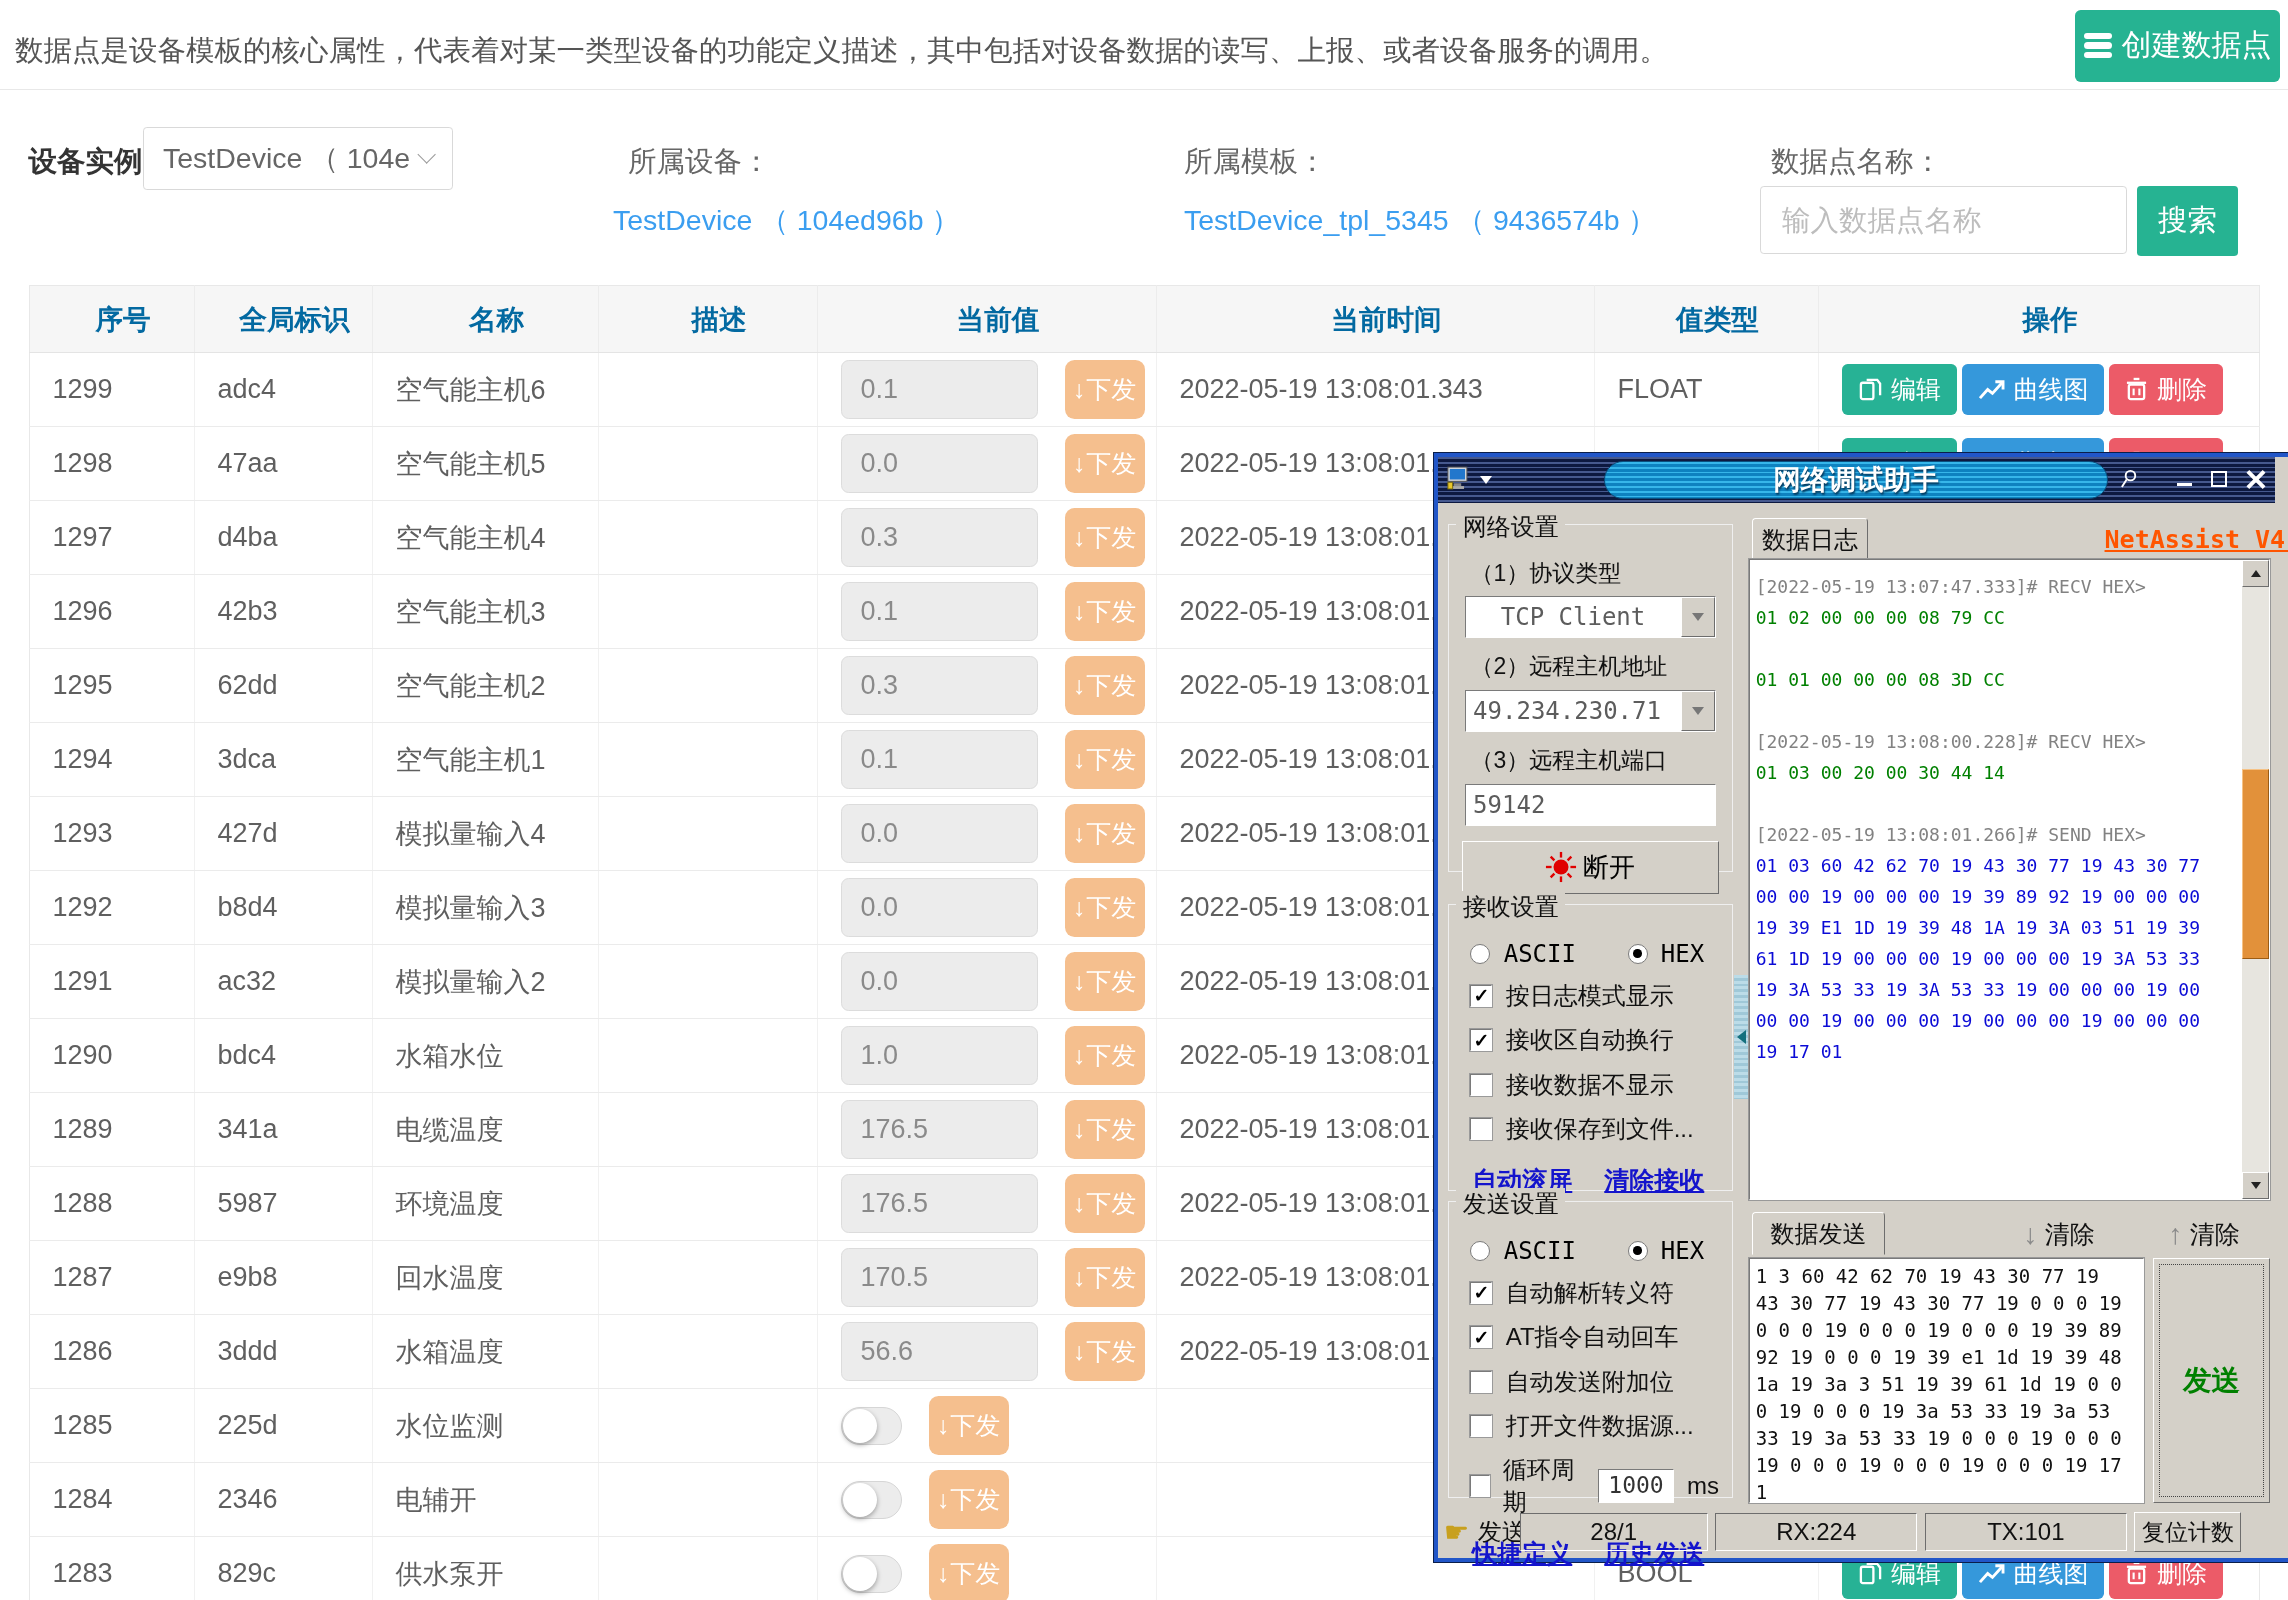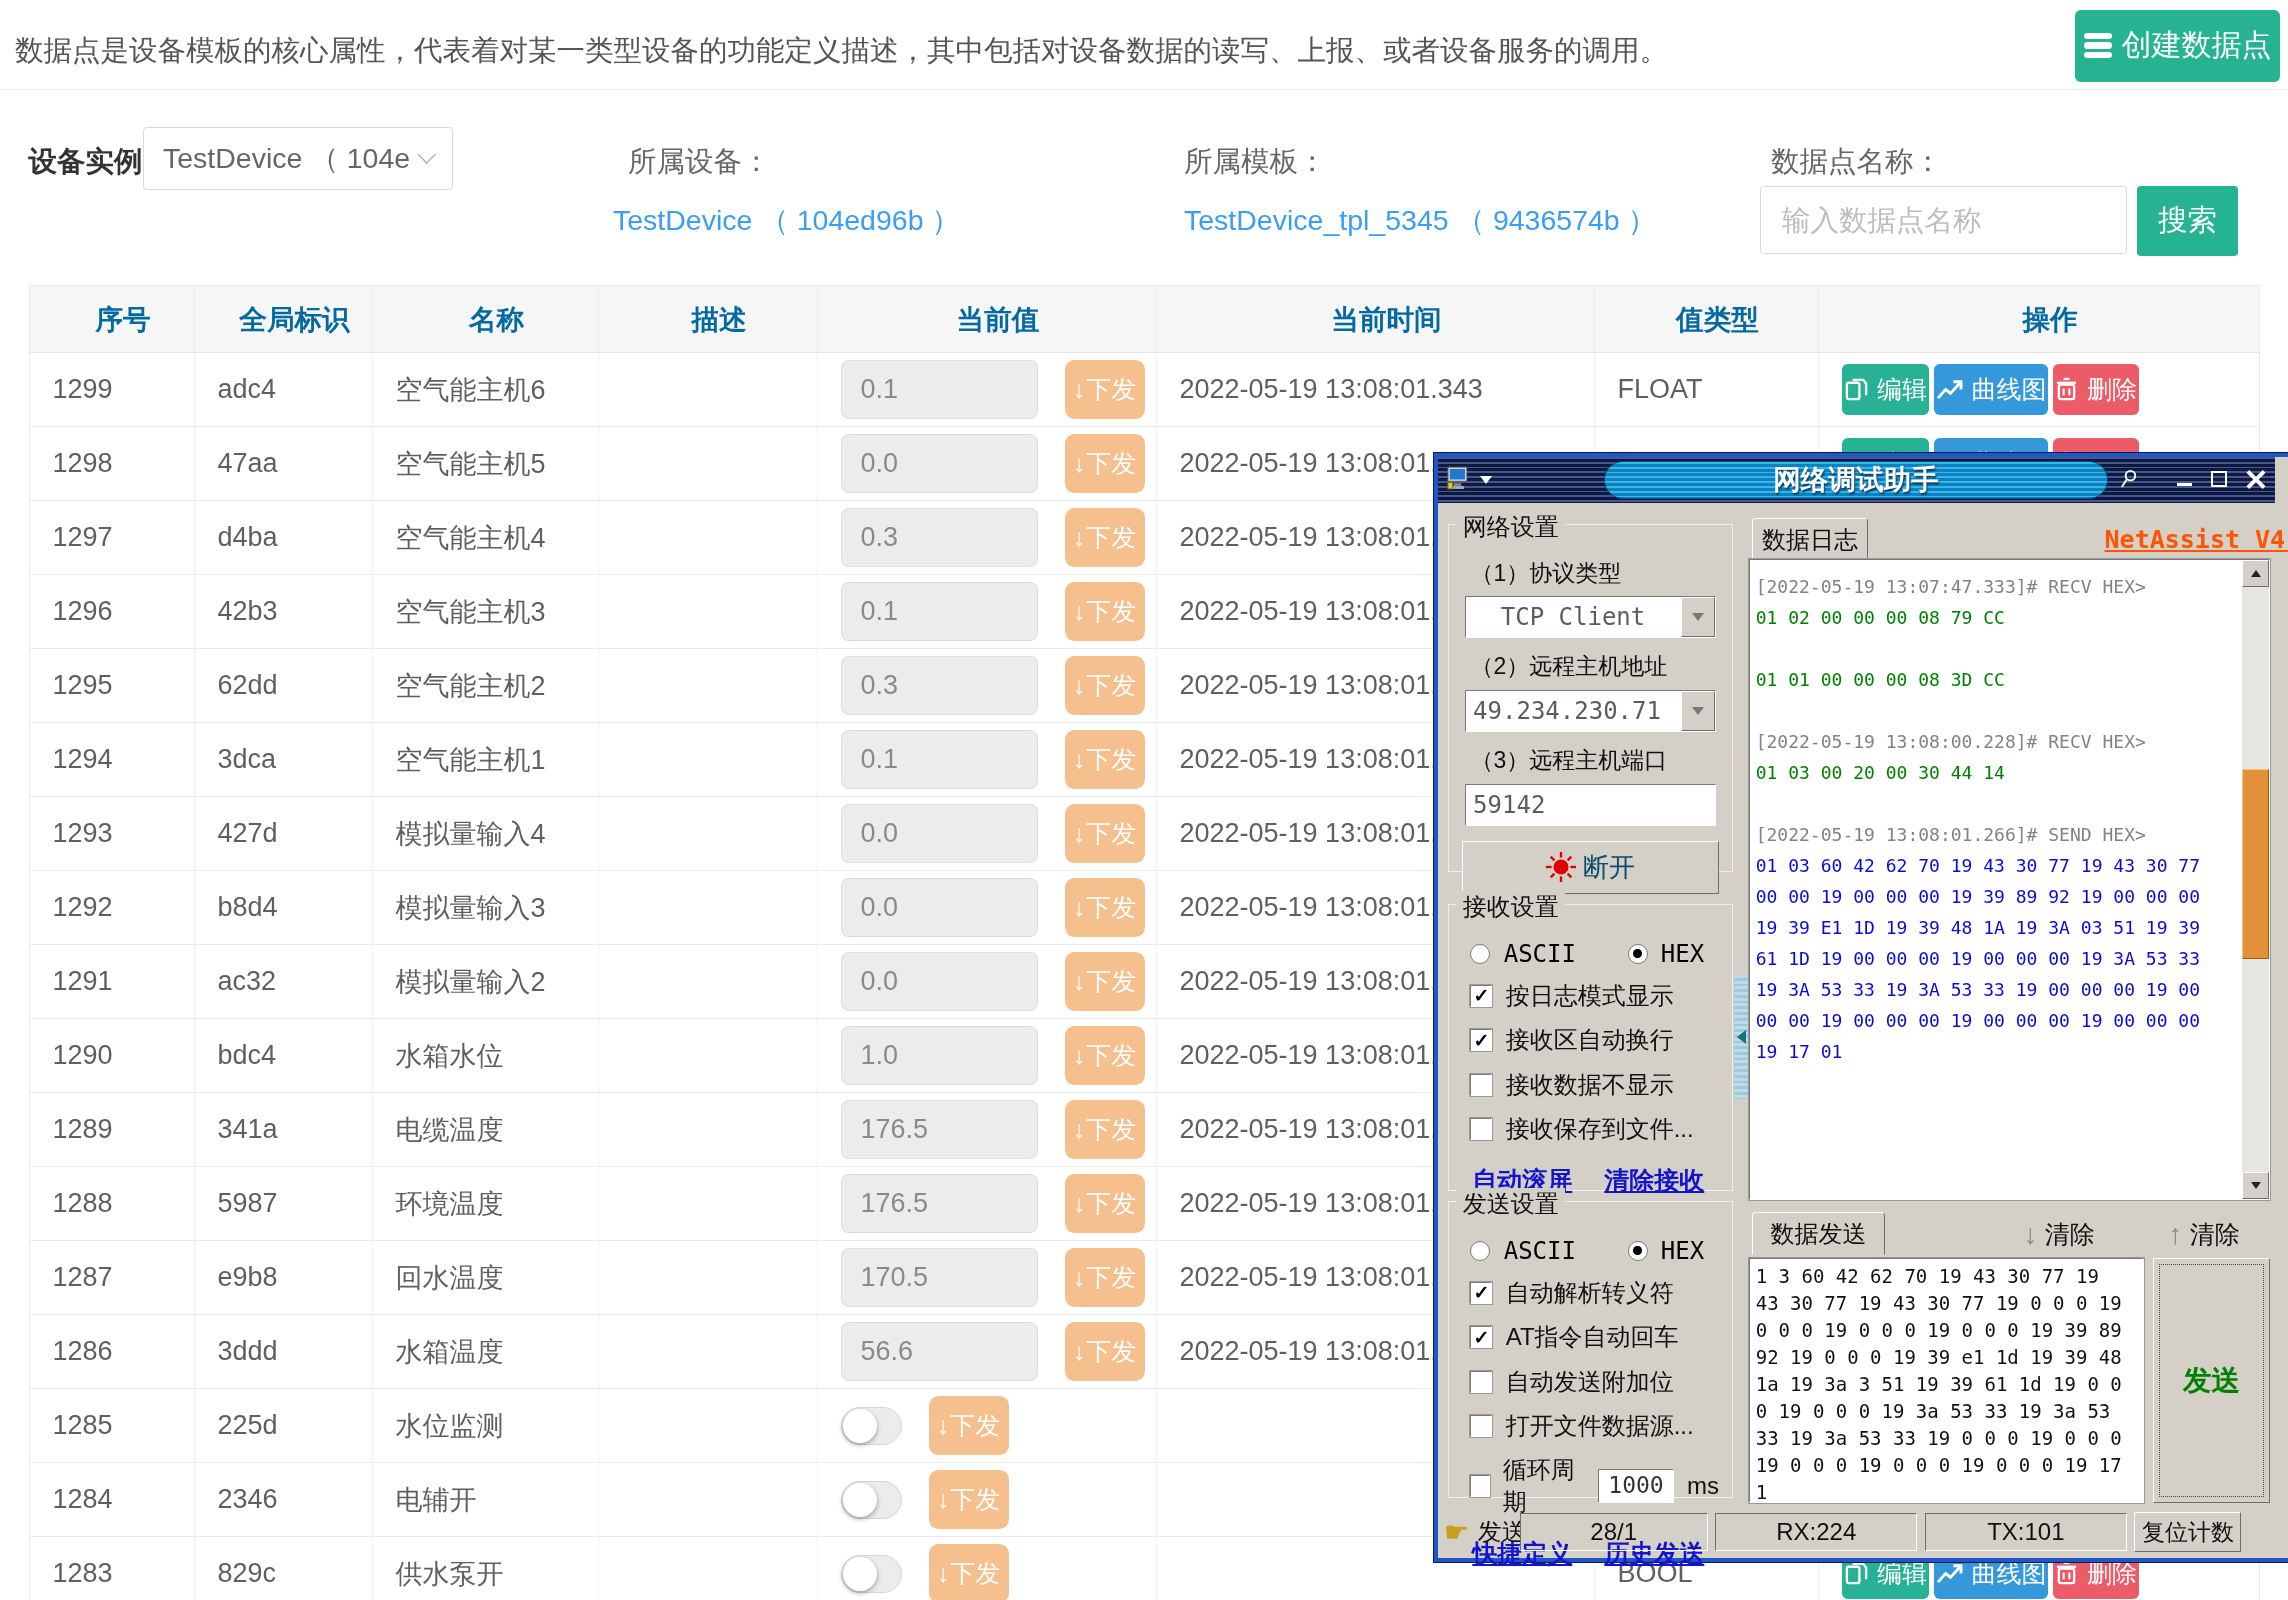--- a/index.html
+++ b/index.html
@@ -46,21 +46,21 @@
     border-radius:7.6px; font-size:27px; color:#8a8a8a; line-height:57px; padding-left:19px; }
   .send-btn { width:80px; height:59px; background:#f5bf8e; border:none; border-radius:9.5px;
     color:#fff; font-size:25px; display:inline-flex; align-items:center; justify-content:center;
     cursor:pointer; }
   .send-arrow { font-size:25px; margin-right:1px; }
   .toggle { display:inline-block; width:61px; height:38px; border-radius:19px; background:#ececec;
     border:1px solid #d6d6d6; position:relative; cursor:pointer; }
   .toggle::after { content:''; position:absolute; left:1px; top:1px; width:34px; height:34px;
     border-radius:50%; background:#fff; box-shadow:0 1.9px 5.7px rgba(0,0,0,.35); }
   .act-btn { height:51px; border:none; border-radius:5.7px; color:#fff; font-size:25px;
-    display:inline-flex; align-items:center; gap:8.6px; padding:0 2px; margin-right:4.8px; cursor:pointer; vertical-align:middle; }
+    display:inline-flex; align-items:center; gap:8.6px; padding:0 16px; margin-right:4.8px; cursor:pointer; vertical-align:middle; }
   .btn-edit { background:#27b295; } .btn-chart { background:#3598db; } .btn-del { background:#ec5b68; }
   .act-btn svg { display:block; }
 
   
   .na-window { position:absolute; left:1434px; top:453px; width:938px; height:1109px;
     background:#d4d0c8; border:4.8px solid #2156c8; box-shadow:0 0 0 1px #0a1e4a; z-index:10; }
   .na-titlebar { position:absolute; left:0; top:0; width:837px; height:46px;
     background:repeating-linear-gradient(180deg,#46598e 0 1.9px,#0d1940 1.9px 4.8px); }
   .na-title-pill { position:absolute; left:166px; top:3.8px; width:504px; height:38px; border-radius:19px;
     background:repeating-linear-gradient(180deg,#36b6ea 0 1.9px,#0e82c0 1.9px 4.8px);
@@ -83,21 +83,21 @@
   .na-field { display:flex; margin:7.6px auto 13.3px auto; width:251px; height:42px;
     border:1.9px solid; border-color:#7a7a7a #fff #fff #7a7a7a; background:#fff; }
   .na-field .v { flex:1; font-family:"DejaVu Sans Mono",monospace; font-size:24px; color:#5c5c5c;
     display:flex; align-items:center; padding-left:7.6px; overflow:hidden; }
   .na-field .v.center { justify-content:center; padding-left:0; }
   .na-combo-btn { width:34px; background:#d4d0c8; border:1.9px solid; border-color:#fff #6d6d6d #6d6d6d #fff;
     display:flex; align-items:center; justify-content:center; cursor:pointer; }
   .na-combo-btn i { width:0; height:0; border-left:6.7px solid transparent; border-right:6.7px solid transparent;
     border-top:8.6px solid #777; }
   .na-btn3d { background:#d4d0c8; border:1.9px solid; border-color:#fff #6d6d6d #6d6d6d #fff;
-    font-size:26px; color:#0c4a6e; display:flex; align-items:center; justify-content:center; gap:6px; cursor:pointer; }
+    font-size:26px; color:#000000; display:flex; align-items:center; justify-content:center; gap:6px; cursor:pointer; }
   .na-disconnect { width:257px; height:53px; margin:15px auto 17px auto; }
   .na-radio-row { display:flex; align-items:center; gap:13.3px; margin:9.5px 0 5.7px 9.5px; font-size:24px; }
   .na-radio { width:20px; height:20px; border-radius:50%; background:#fff; border:1.9px solid #7a7a7a;
     display:inline-flex; align-items:center; justify-content:center; }
   .na-radio.on::after { content:''; width:8.6px; height:8.6px; border-radius:50%; background:#000; }
   .na-radio-lab { font-family:"DejaVu Sans Mono",monospace; }
   .na-radio-gap { width:25px; }
   .na-check-row { display:flex; align-items:center; gap:13.3px; margin:12.4px 0 0 9.5px; font-size:24px; color:#111; }
   .na-checkbox { width:22px; height:22px; background:#fff; border:1.9px solid; border-color:#7a7a7a #fff #fff #7a7a7a;
     outline:1px solid #9a9a9a; font-size:19px; font-weight:bold; color:#000; display:inline-flex;

